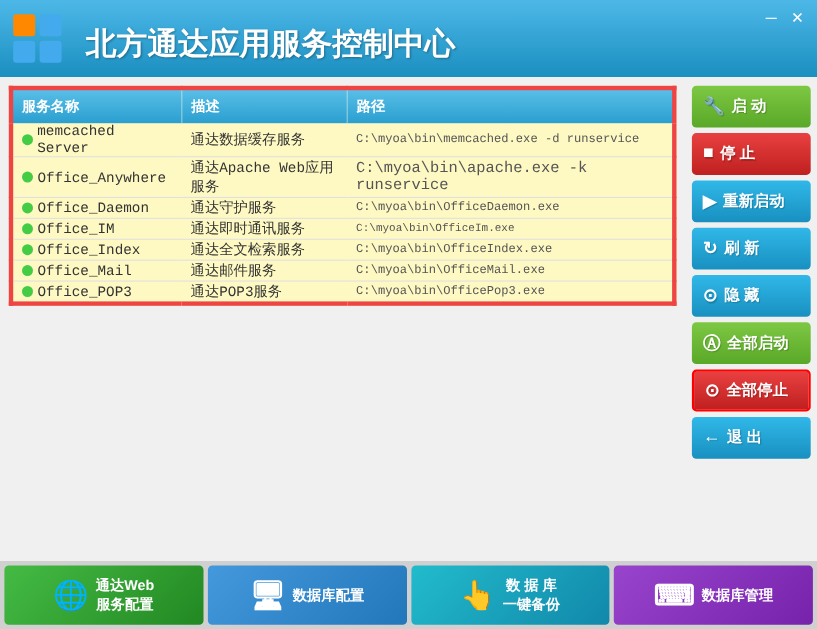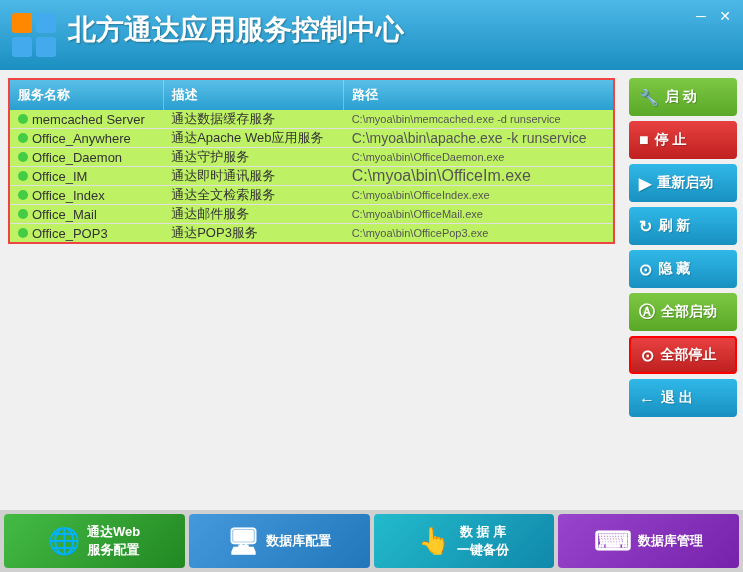--- a/index.html
+++ b/index.html
@@ -10,22 +10,22 @@
       background: linear-gradient(to bottom, #4db8e8, #1a8fc0);
       height: 70px;
       display: flex;
       align-items: center;
       justify-content: space-between;
       padding: 0 10px;
       position: relative;
     }
     .title-left {
       display: flex;
-      align-items: flex-start;
-      gap: 10px;
+      align-items: flex-end;
+      gap: 20px;
     }
     .app-icon {
       width: 48px;
       height: 48px;
     }
     .title-text {
       font-size: 28px;
       font-weight: bold;
       color: white;
       text-shadow: 1px 1px 2px rgba(0,0,0,0.3);
@@ -60,22 +60,23 @@
     
     .service-table-container {
       flex: 1;
       padding: 8px;
       background: #f0f0f0;
     }
     .service-table {
       width: 100%;
       border-collapse: collapse;
       font-size: 13px;
-      background: #bef264;
-      border: 2px solid #ef4444;
+      background: #fef9c3;
+      border: 4px solid #ef4444;
+      font-family: Liberation Mono, monospace;
     }
     .service-table thead tr {
       background: linear-gradient(to bottom, #5bc0e8, #2a9fd0);
       color: white;
     }
     .service-table thead th {
       padding: 6px 8px;
       text-align: left;
       font-weight: bold;
       border-right: 1px solid rgba(255,255,255,0.3);
@@ -210,21 +211,21 @@
     <td style="font-size:11px;color:#555;">C:\myoa\bin\OfficeDaemon.exe</td>
   </tr>
           <tr>
     <td>
       <div class="service-name-cell">
         <span class="status-dot"></span>
         <span>Office_IM</span>
       </div>
     </td>
     <td>通达即时通讯服务</td>
-    <td style="font-size:16px;color:#555;">C:\myoa\bin\OfficeIm.exe</td>
+    <td style="font-size:10px;color:#555;">C:\myoa\bin\OfficeIm.exe</td>
   </tr>
           <tr>
     <td>
       <div class="service-name-cell">
         <span class="status-dot"></span>
         <span>Office_Index</span>
       </div>
     </td>
     <td>通达全文检索服务</td>
     <td style="font-size:11px;color:#555;">C:\myoa\bin\OfficeIndex.exe</td>

